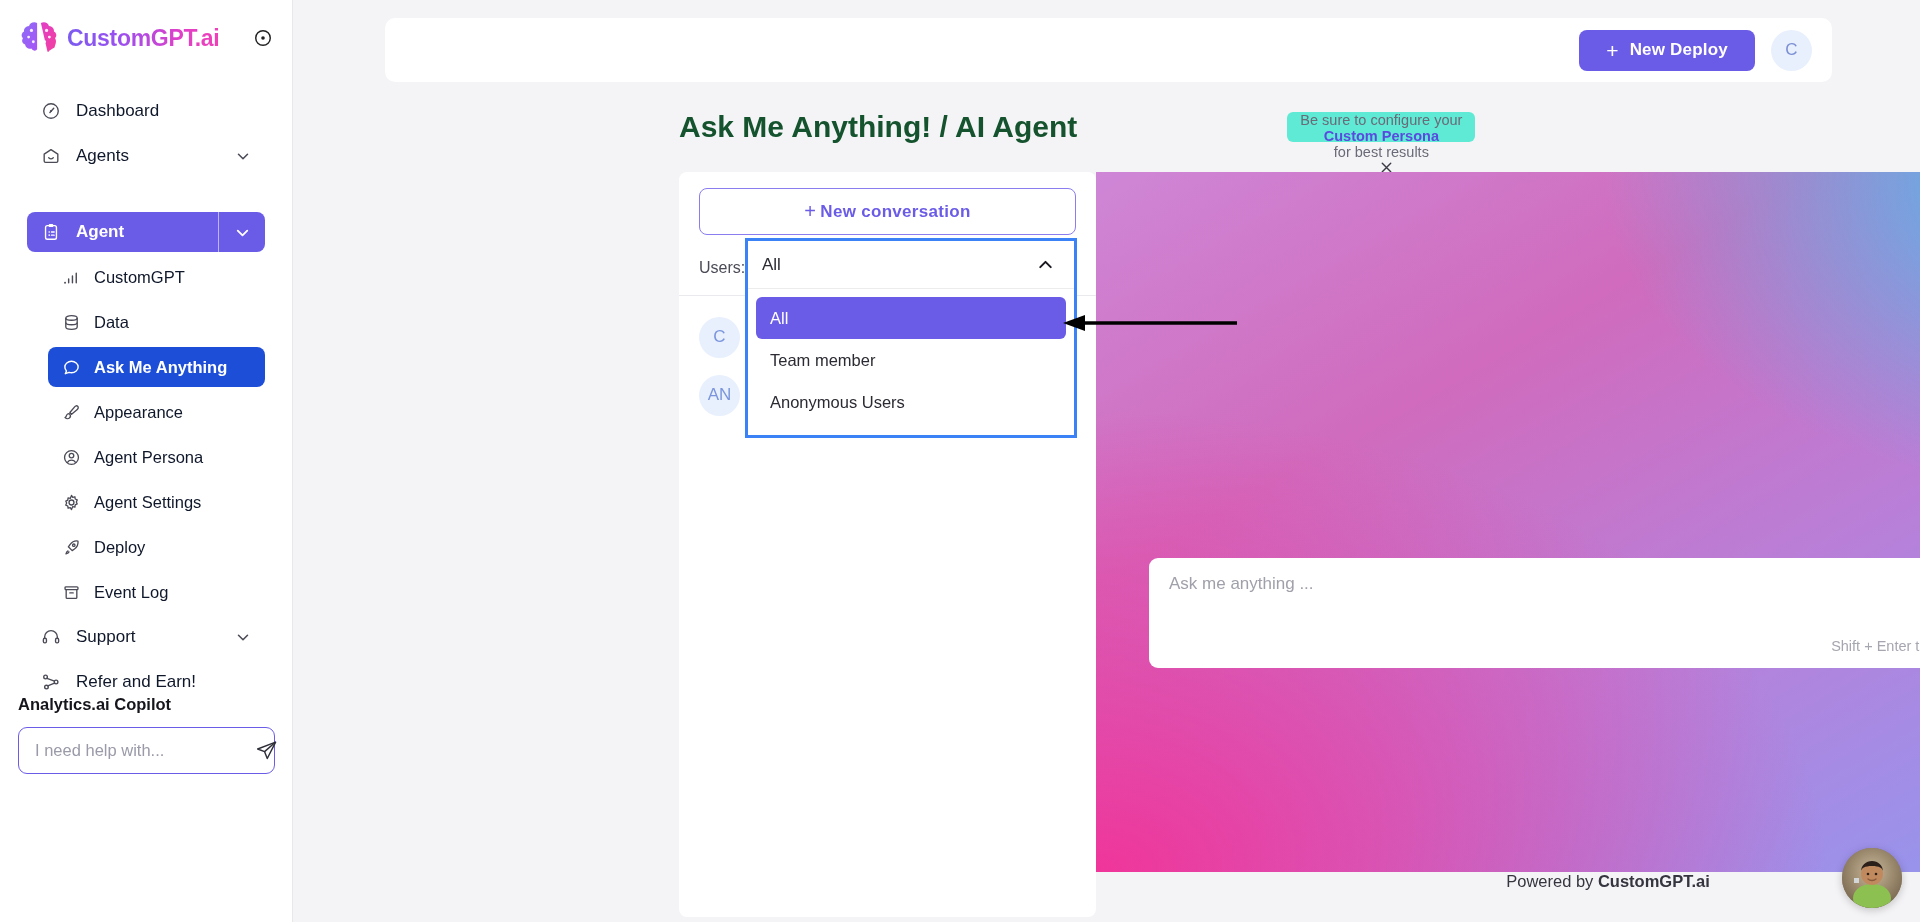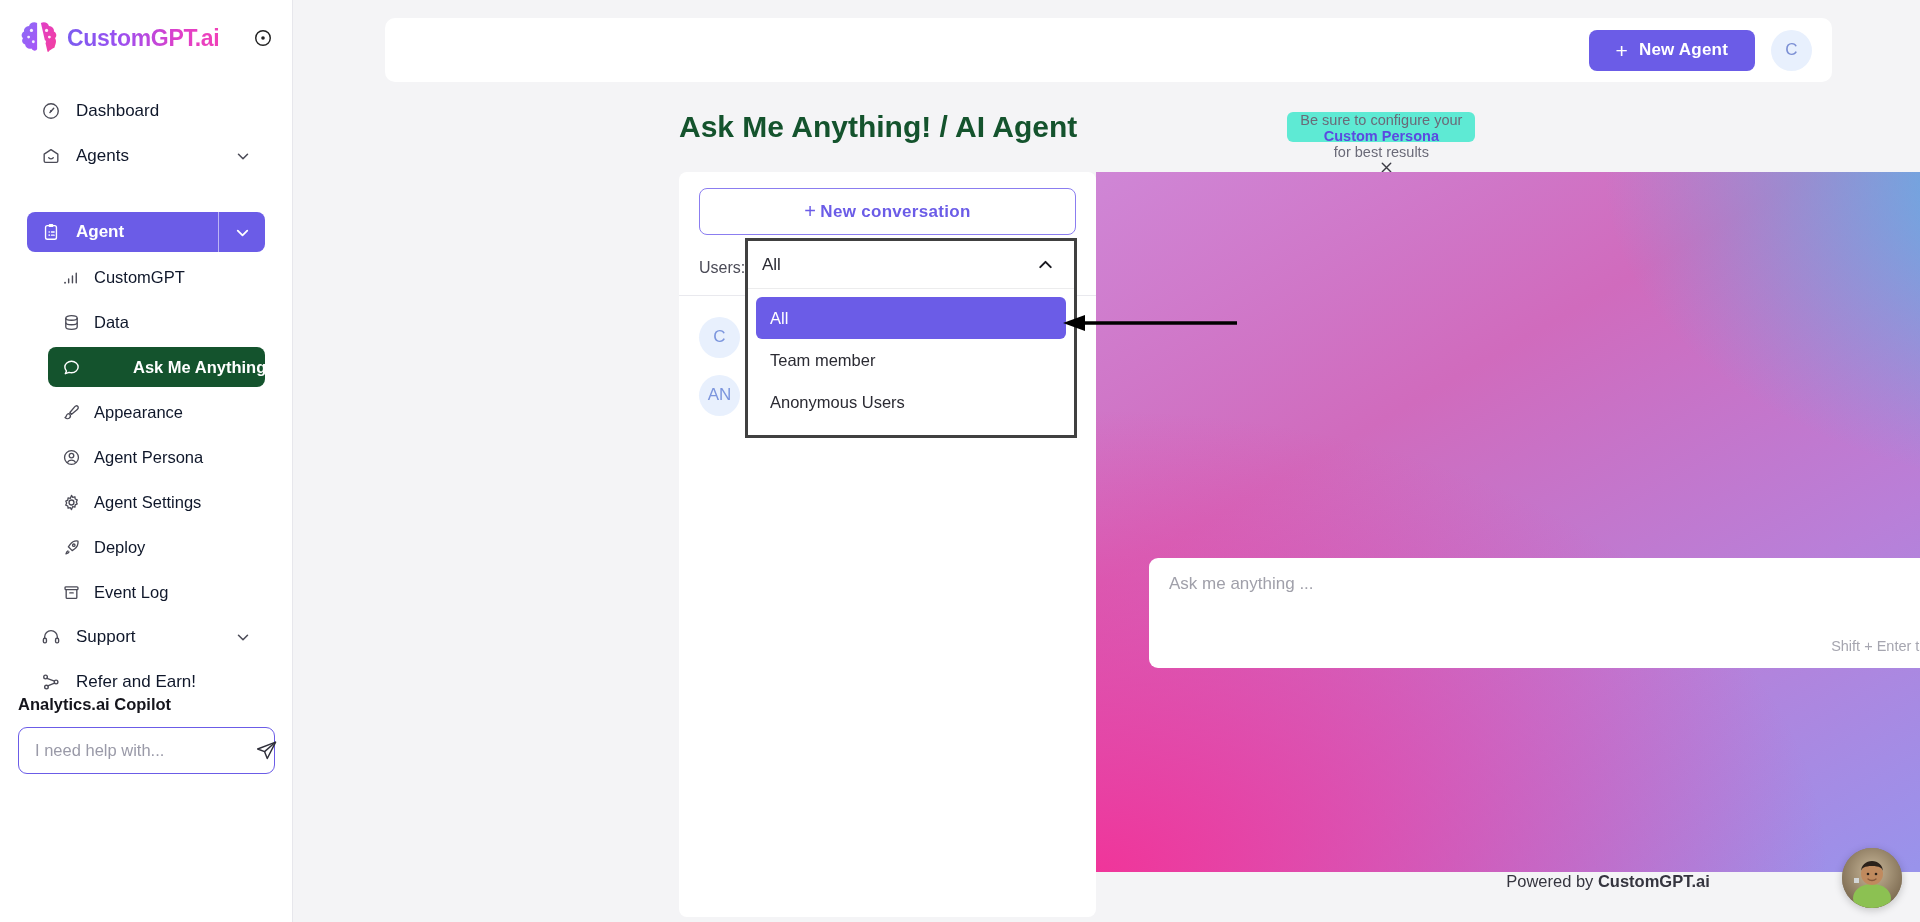--- a/index.html
+++ b/index.html
@@ -55,21 +55,21 @@
     background: #6b5ce7; color: #fff; font-weight: bold;
     padding-right: 0; overflow: hidden; margin-top: 36px;
   }
   .nav-item.active-split .split-chev {
     margin-left: auto; width: 47px; align-self: stretch;
     display: flex; align-items: center; justify-content: center;
     border-left: 1px solid rgba(255,255,255,0.55);
     cursor: pointer;
   }
   .nav-item.active {
-    background: #14532d; color: #fff; font-weight: bold; gap: 39px;
+    background: #1d4ed8; color: #fff; font-weight: bold;
   }
 
   .copilot-wrap { position: absolute; left: 0; top: 695px; width: 293px; padding: 0 18px; }
   .copilot-title { font-size: 16.5px; font-weight: bold; color: #15151c; margin-bottom: 13px; }
   .copilot-box {
     height: 47px; border: 1.5px solid #6b5ce7; border-radius: 9px;
     background: #fff; display: flex; align-items: center;
     padding: 0 13px 0 16px;
   }
   .copilot-box input {
@@ -153,21 +153,21 @@
     width: 41px; height: 41px; border-radius: 50%;
     background: #e8f0fd; color: #7b95dd;
     display: flex; align-items: center; justify-content: center;
     font-size: 17px; flex: 0 0 41px;
   }
 
   
   .dd-wrap {
     position: absolute; left: 452px; top: 238px;
     width: 332px; z-index: 40;
-    border: 3px solid #404040;
+    border: 3px solid #3b82f6;
     background: #fff;
   }
   .dd-control {
     height: 48px; display: flex; align-items: center;
     padding: 0 18px 0 14px; background: #fff;
     border-bottom: 1px solid #ececed; cursor: pointer;
   }
   .dd-value { font-size: 17px; color: #2b2b33; }
   .dd-caret { margin-left: auto; display: flex; align-items: center; }
   .dd-list { padding: 8px 8px 12px 8px; background: #fff; }
@@ -428,21 +428,21 @@
         </span>
       </div>
     </div>
   </aside>
 
   <main class="main">
 
     <div class="topbar">
       <button class="new-agent-btn">
         <span class="plus">+</span>
-        <span>New Agent</span>
+        <span>New Deploy</span>
       </button>
       <div class="user-avatar">C</div>
     </div>
 
     <div class="title-row">
       <div class="page-title">Ask Me Anything! / AI Agent</div>
       <div class="notice">
         <span>Be sure to configure your</span>
         <b>Custom Persona</b>
         <span>for best results</span>

